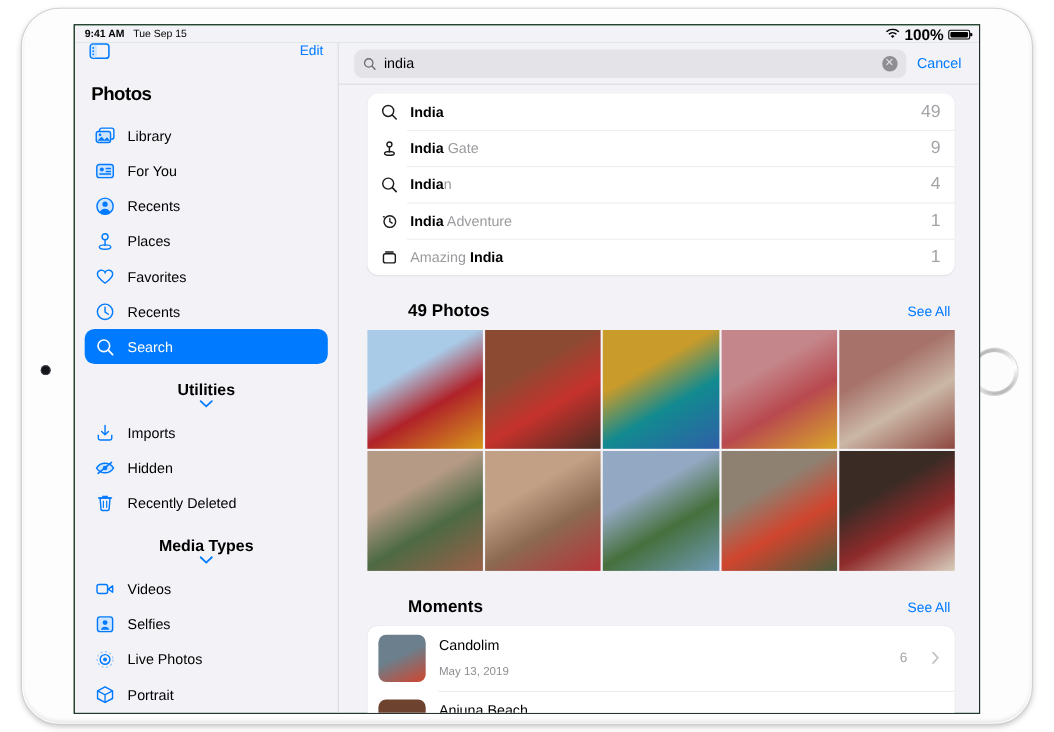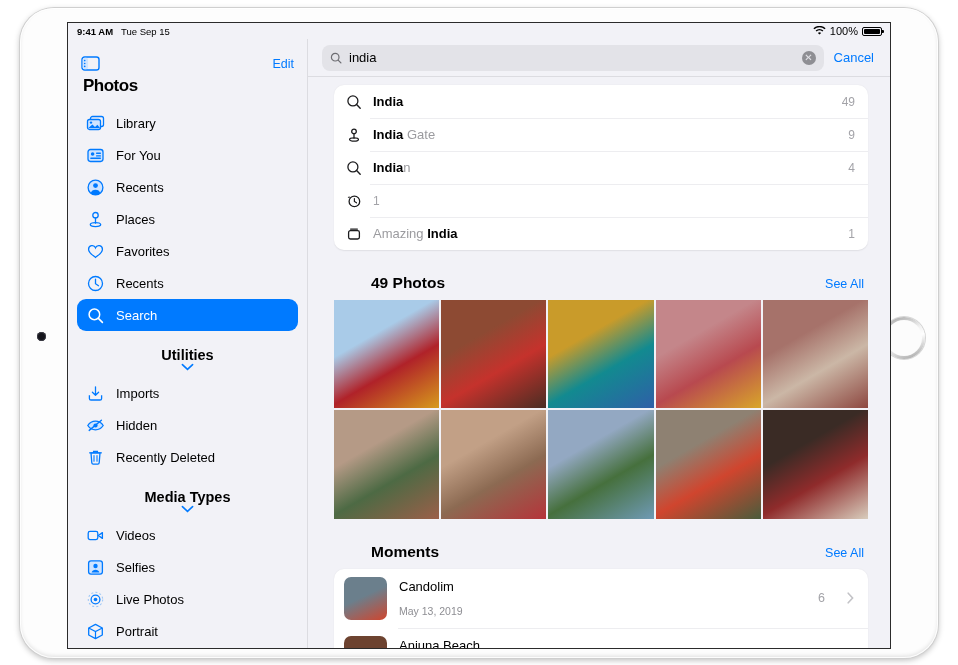--- a/index.html
+++ b/index.html
@@ -52,21 +52,21 @@
   }
 
   
   .statusbar {
     height: 16px; display: flex; align-items: center;
     padding: 0 8px 0 9px; font-size: 9.5px; font-weight: bold;
     color: #000; background: #f2f2f7;
   }
   .sb-date { font-weight: normal; margin-left: 8px; font-size: 9.5px;}
   .sb-right { margin-left: auto; display: flex; align-items: center; gap: 4px; }
-  .sb-battery-pct { font-size: 11px; font-weight: normal; }
+  .sb-battery-pct { font-size: 14px; font-weight: bold; }
   .battery {
     width: 20px; height: 9px; border: 1px solid #000; border-radius: 2px;
     position: relative; padding: 1px;
   }
   .battery::after {
     content: ""; position: absolute; right: -3px; top: 2.5px;
     width: 2px; height: 3px; background: #000; border-radius: 0 1px 1px 0;
   }
   .battery i { display: block; height: 100%; width: 100%; background: #000; border-radius: 1px; }
 
@@ -75,21 +75,21 @@
 
   
   .sidebar {
     width: 240px; flex: 0 0 240px;
     background: #f2f2f7;
     border-right: 1px solid #dcdce1;
     padding: 0 9px;
     overflow: hidden;
   }
   .sb-topbar {
-    height: 32px; display: flex; align-items: flex-end; justify-content: space-between;
+    height: 32px; display: flex; align-items: flex-start; justify-content: space-between;
     padding: 0 4px;
   }
   .toggle-icon { width: 19px; height: 15px; }
   .edit-link { color: #007aff; font-size: 12.5px; }
   .app-title {
     font-size: 17px; font-weight: bold; letter-spacing: -.5px;
     padding: 5px 6px 11px; color: #000;
   }
   .nav-item {
     display: flex; align-items: center; gap: 11px;
@@ -137,21 +137,21 @@
     height: 33px; padding: 0 13px 0 12px; position: relative;
   }
   .sugg-row + .sugg-row::before {
     content: ""; position: absolute; left: 36px; right: 0; top: 0;
     height: 1px; background: #ededf0;
   }
   .sugg-row .ic { width: 16px; height: 16px; flex: 0 0 16px; }
   .sugg-label { font-size: 13px; color: #000; flex: 1; }
   .sugg-label .dim { color: #9b9b9f; font-weight: normal; text-align: right; }
   .sugg-label .hit { color: #000; font-weight: bold; }
-  .sugg-count { font-size: 12px; color: #a3a3a8; text-align: right; }
+  .sugg-count { font-size: 16px; color: #a3a3a8; text-align: right; }
 
   .sec-header {
     display: flex; align-items: baseline; justify-content: space-between;
     padding: 24px 4px 8px 2px;
     margin-left: 35px;
   }
   .sec-title { font-size: 15.5px; font-weight: bold; color: #000; }
   .see-all { font-size: 12.5px; color: #007aff; }
 
   .photo-grid { display: grid; grid-template-columns: repeat(5, 1fr); gap: 2px; }
@@ -445,20 +445,21 @@
             </div>
 
             <div class="sugg-row">
               <span class="ic">
                 <svg width="16" height="16" viewBox="0 0 16 16">
                     <circle cx="8.4" cy="8.4" r="5.3" fill="none" stroke="#1c1c1e" stroke-width="1.3"></circle>
                     <path d="M8.4 5.6v2.8l2.1 1.4" stroke="#1c1c1e" stroke-width="1.2" fill="none" stroke-linecap="round"></path>
                     <path d="M3.3 5.5 1.6 3.9l2.3-.5z" fill="#1c1c1e"></path>
                   </svg>
               </span>
+              <span class="sugg-label"><span class="dim"></span><span class="hit">India</span><span class="dim"> Adventure</span></span>
               <span class="sugg-count">1</span>
             </div>
 
             <div class="sugg-row">
               <span class="ic">
                 <svg width="16" height="16" viewBox="0 0 16 16">
                     <rect x="4" y="2.4" width="8" height="1.3" rx=".6" fill="#1c1c1e"></rect>
                     <rect x="2.6" y="4.6" width="10.8" height="8.4" rx="1.8" fill="none" stroke="#1c1c1e" stroke-width="1.3"></rect>
                   </svg>
               </span>

